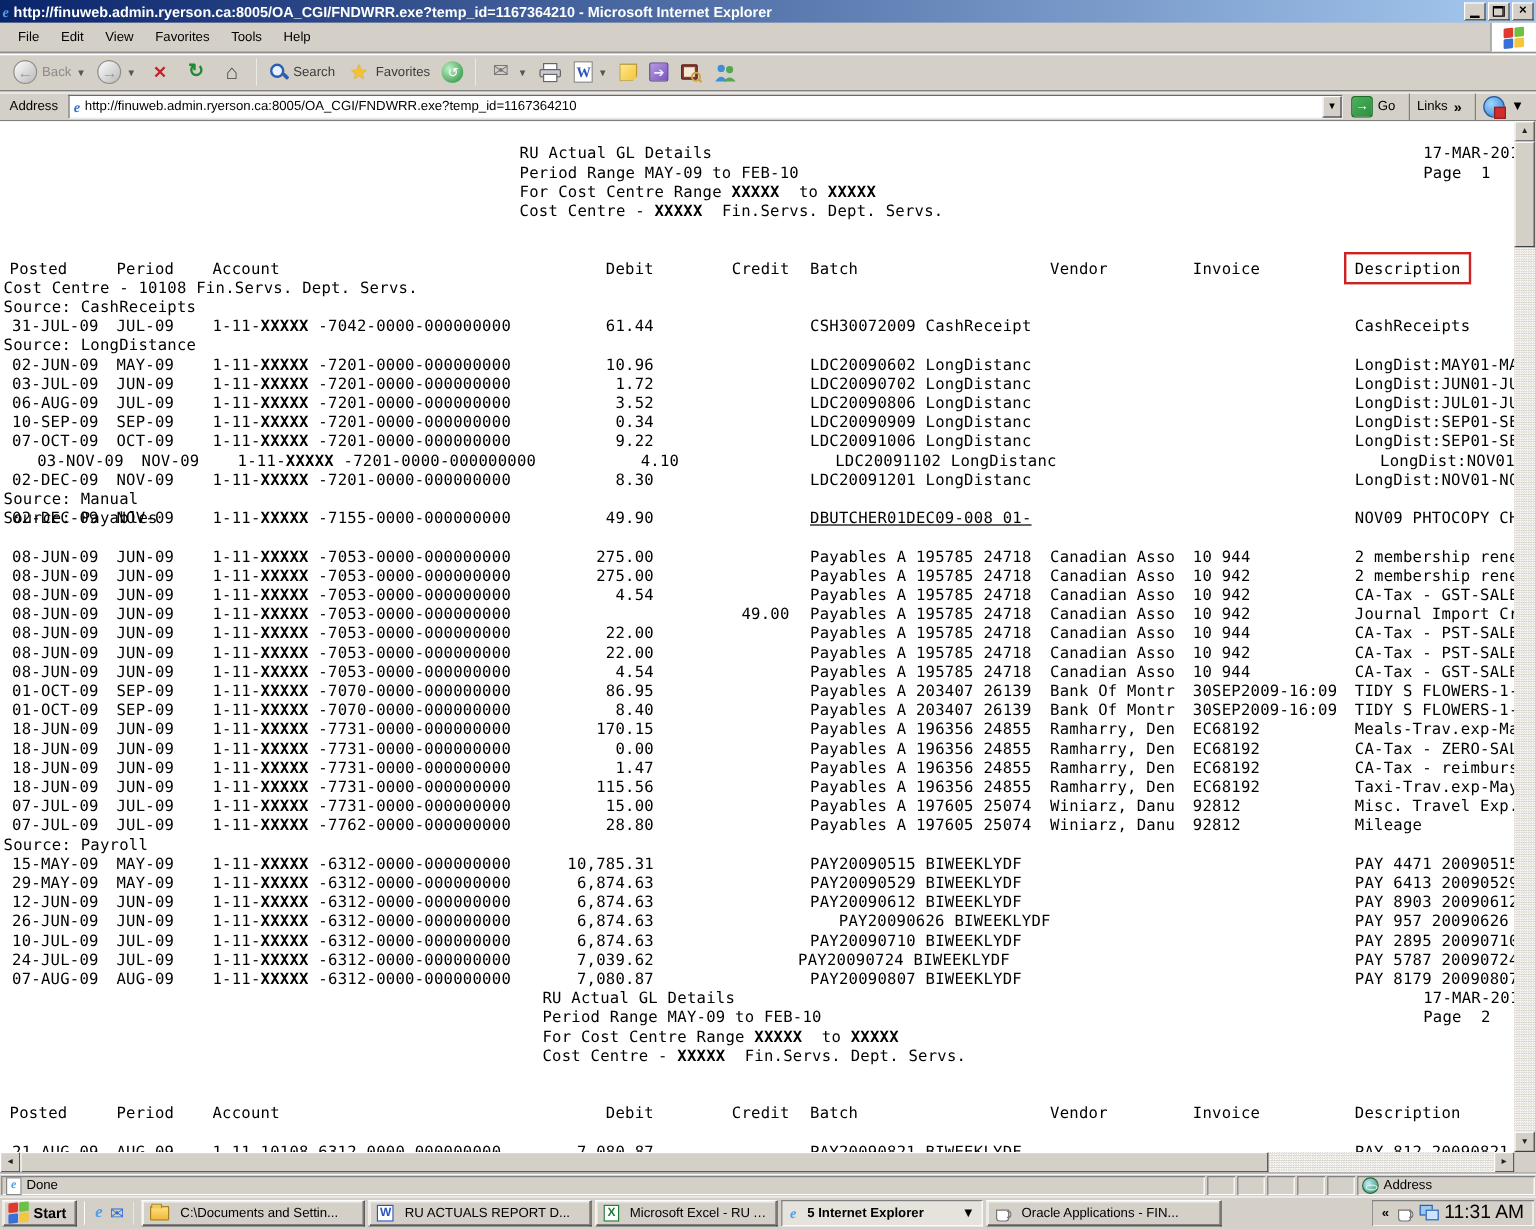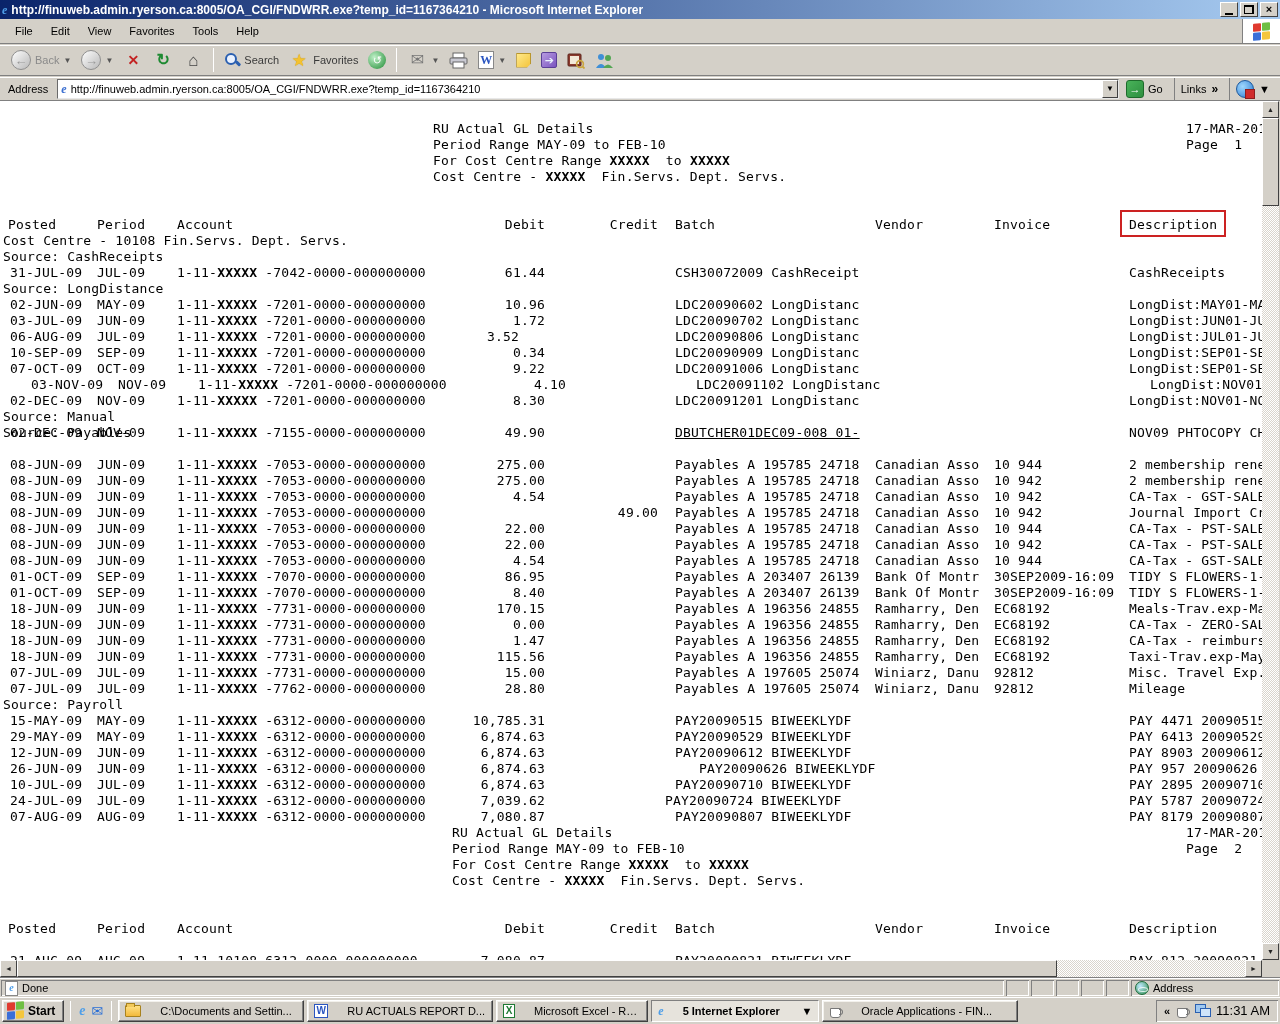--- a/index.html
+++ b/index.html
@@ -113,39 +113,39 @@
   .globe{width:14px;height:14px;border-radius:50%;background:radial-gradient(circle at 35% 35%,#bfe8ff,#2f8f4e);
     border:1px solid #1c6b3a;position:relative;}
   .globe::after{content:"";position:absolute;left:2px;top:5px;width:8px;height:3px;border:1px solid rgba(255,255,255,.8);border-radius:50%;}
 
   
   .taskbar{position:absolute;left:0;top:997px;width:1280px;height:27px;background:var(--chrome);
     box-shadow:inset 0 1px 0 #ffffff;display:flex;align-items:center;padding:2px 2px 2px 2px;gap:3px;}
   .start-btn{display:flex;align-items:center;gap:4px;height:22px;padding:0 8px 0 4px;font-weight:bold;font-size:12px;}
   .ql-sep{width:1px;height:20px;background:#808080;border-right:1px solid #fff;margin:0 3px;}
   .ql{display:flex;align-items:center;gap:6px;padding:0 2px;}
-  .task{display:flex;align-items:center;gap:19px;height:22px;padding:0 6px;font-size:11px;white-space:nowrap;overflow:hidden;}
+  .task{display:flex;align-items:center;gap:9px;height:22px;padding:0 6px;font-size:11px;white-space:nowrap;overflow:hidden;}
   .task .tlabel{overflow:hidden;text-overflow:ellipsis;}
   .task.active{border-color:#808080 #ffffff #ffffff #808080;background:#e6e3dc;font-weight:bold;}
   .w186{width:186px;} .w168{width:168px;} .w152{width:152px;} .w196{width:196px;}
   .tray{margin-left:auto;display:flex;align-items:center;gap:6px;height:22px;padding:0 8px;
     box-shadow:inset 1px 1px 0 #808080, inset -1px -1px 0 #ffffff;}
   .word-ico{width:14px;height:14px;background:#fff;border:1px solid #2a55c0;color:#2a55c0;font-weight:bold;
     font-size:10px;display:flex;align-items:center;justify-content:center;}
   .excel-ico{width:14px;height:14px;background:#fff;border:1px solid #1e7a34;color:#1e7a34;font-weight:bold;
     font-size:10px;display:flex;align-items:center;justify-content:center;}
   .java-ico{width:13px;height:14px;position:relative;}
   .java-ico::before{content:"";position:absolute;left:1px;top:4px;width:9px;height:8px;background:#fff;border:1px solid #777;border-radius:0 0 3px 3px;}
   .java-ico::after{content:"";position:absolute;left:10px;top:5px;width:3px;height:4px;border:1px solid #777;border-left:none;border-radius:0 3px 3px 0;}
   .net-ico{width:15px;height:13px;position:relative;}
   .net-ico::before{content:"";position:absolute;left:0;top:0;width:9px;height:7px;background:#9fc8f0;border:1px solid #2a5fb0;}
   .net-ico::after{content:"";position:absolute;left:5px;top:4px;width:9px;height:7px;background:#cfe4fa;border:1px solid #2a5fb0;}
   .folder-ico{width:16px;height:12px;position:relative;background:linear-gradient(#ffe082,#f2b93b);border:1px solid #a8821e;border-radius:1px;}
   .folder-ico::before{content:"";position:absolute;left:0;top:-3px;width:7px;height:3px;background:#f2c95b;border:1px solid #a8821e;border-bottom:none;border-radius:1px 1px 0 0;}
-  .clock{font-size:13px;}
+  .clock{font-size:16px;}
 </style>
 </head>
 <body>
 
 <div class="win">
 
   <div class="titlebar">
     <span class="e-logo sm">e</span>
     <span class="title-text">http://finuweb.admin.ryerson.ca:8005/OA_CGI/FNDWRR.exe?temp_id=1167364210 - Microsoft Internet Explorer</span>
     <span class="tb-btn raised">
@@ -278,21 +278,21 @@
         <div class="rline" style="top: 68px;"><span style="left: 433px;">Cost Centre - <b>XXXXX</b>  Fin.Servs. Dept. Servs.</span></div>
         <div class="rline" style="top: 84px;"></div>
         <div class="rline" style="top: 100px;"></div>
         <div class="rline" style="top: 116px;"><span style="left: 8px;">Posted</span><span style="left: 97px;">Period</span><span style="left: 177px;">Account</span><span style="right: 717px;">Debit</span><span style="right: 604px;">Credit</span><span style="left: 675px;">Batch</span><span style="left: 875px;">Vendor</span><span style="left: 994px;">Invoice</span><span style="left: 1129px;">Description</span><div class="hlbox" style="left: 1120px; top: -7px; width: 106px; height: 27px;"></div></div>
         <div class="rline" style="top: 132px;"><span style="left: 3px;">Cost Centre - 10108 Fin.Servs. Dept. Servs.</span></div>
         <div class="rline" style="top: 148px;"><span style="left: 3px;">Source: CashReceipts</span></div>
         <div class="rline" style="top: 164px;"><span style="left: 10px;">31-JUL-09</span><span style="left: 97px;">JUL-09</span><span style="left: 177px;">1-11-<b>XXXXX</b> -7042-0000-000000000</span><span style="right: 717px;">61.44</span><span style="left: 675px;">CSH30072009 CashReceipt</span><span style="left: 1129px;">CashReceipts</span></div>
         <div class="rline" style="top: 180px;"><span style="left: 3px;">Source: LongDistance</span></div>
         <div class="rline" style="top: 196px;"><span style="left: 10px;">02-JUN-09</span><span style="left: 97px;">MAY-09</span><span style="left: 177px;">1-11-<b>XXXXX</b> -7201-0000-000000000</span><span style="right: 717px;">10.96</span><span style="left: 675px;">LDC20090602 LongDistanc</span><span style="left: 1129px;">LongDist:MAY01-MAY31</span></div>
         <div class="rline" style="top: 212px;"><span style="left: 10px;">03-JUL-09</span><span style="left: 97px;">JUN-09</span><span style="left: 177px;">1-11-<b>XXXXX</b> -7201-0000-000000000</span><span style="right: 717px;">1.72</span><span style="left: 675px;">LDC20090702 LongDistanc</span><span style="left: 1129px;">LongDist:JUN01-JUN30</span></div>
-        <div class="rline" style="top: 228px;"><span style="left: 10px;">06-AUG-09</span><span style="left: 97px;">JUL-09</span><span style="left: 177px;">1-11-<b>XXXXX</b> -7201-0000-000000000</span><span style="right: 743px;">3.52</span><span style="left: 675px;">LDC20090806 LongDistanc</span><span style="left: 1129px;">LongDist:JUL01-JUL31</span></div>
+        <div class="rline" style="top: 228px;"><span style="left: 10px;">06-AUG-09</span><span style="left: 97px;">JUL-09</span><span style="left: 177px;">1-11-<b>XXXXX</b> -7201-0000-000000000</span><span style="right: 717px;">3.52</span><span style="left: 675px;">LDC20090806 LongDistanc</span><span style="left: 1129px;">LongDist:JUL01-JUL31</span></div>
         <div class="rline" style="top: 244px;"><span style="left: 10px;">10-SEP-09</span><span style="left: 97px;">SEP-09</span><span style="left: 177px;">1-11-<b>XXXXX</b> -7201-0000-000000000</span><span style="right: 717px;">0.34</span><span style="left: 675px;">LDC20090909 LongDistanc</span><span style="left: 1129px;">LongDist:SEP01-SEP30</span></div>
         <div class="rline" style="top: 260px;"><span style="left: 10px;">07-OCT-09</span><span style="left: 97px;">OCT-09</span><span style="left: 177px;">1-11-<b>XXXXX</b> -7201-0000-000000000</span><span style="right: 717px;">9.22</span><span style="left: 675px;">LDC20091006 LongDistanc</span><span style="left: 1129px;">LongDist:SEP01-SEP30</span></div>
         <div class="rline" style="top: 276px; margin-left: 21px;"><span style="left: 10px;">03-NOV-09</span><span style="left: 97px;">NOV-09</span><span style="left: 177px;">1-11-<b>XXXXX</b> -7201-0000-000000000</span><span style="right: 717px;">4.10</span><span style="left: 675px;">LDC20091102 LongDistanc</span><span style="left: 1129px;">LongDist:NOV01-NOV30</span></div>
         <div class="rline" style="top: 292px;"><span style="left: 10px;">02-DEC-09</span><span style="left: 97px;">NOV-09</span><span style="left: 177px;">1-11-<b>XXXXX</b> -7201-0000-000000000</span><span style="right: 717px;">8.30</span><span style="left: 675px;">LDC20091201 LongDistanc</span><span style="left: 1129px;">LongDist:NOV01-NOV30</span></div>
         <div class="rline" style="top: 308px;"><span style="left: 3px;">Source: Manual</span></div>
         <div class="rline" style="top: 324px;"><span style="left: 10px;">02-DEC-09</span><span style="left: 97px;">NOV-09</span><span style="left: 177px;">1-11-<b>XXXXX</b> -7155-0000-000000000</span><span style="right: 717px;">49.90</span><span style="left: 675px; text-decoration: underline;">DBUTCHER01DEC09-008 01-</span><span style="left: 1129px;">NOV09 PHTOCOPY CHG</span></div>
         <div class="rline" style="top: 324px;"><span style="left: 3px;">Source: Payables</span></div>
         <div class="rline" style="top: 356px;"><span style="left: 10px;">08-JUN-09</span><span style="left: 97px;">JUN-09</span><span style="left: 177px;">1-11-<b>XXXXX</b> -7053-0000-000000000</span><span style="right: 717px;">275.00</span><span style="left: 675px;">Payables A 195785 24718</span><span style="left: 875px;">Canadian Asso</span><span style="left: 994px;">10 944</span><span style="left: 1129px;">2 membership renew</span></div>
         <div class="rline" style="top: 372px;"><span style="left: 10px;">08-JUN-09</span><span style="left: 97px;">JUN-09</span><span style="left: 177px;">1-11-<b>XXXXX</b> -7053-0000-000000000</span><span style="right: 717px;">275.00</span><span style="left: 675px;">Payables A 195785 24718</span><span style="left: 875px;">Canadian Asso</span><span style="left: 994px;">10 942</span><span style="left: 1129px;">2 membership renew</span></div>
         <div class="rline" style="top: 388px;"><span style="left: 10px;">08-JUN-09</span><span style="left: 97px;">JUN-09</span><span style="left: 177px;">1-11-<b>XXXXX</b> -7053-0000-000000000</span><span style="right: 717px;">4.54</span><span style="left: 675px;">Payables A 195785 24718</span><span style="left: 875px;">Canadian Asso</span><span style="left: 994px;">10 942</span><span style="left: 1129px;">CA-Tax - GST-SALE</span></div>

